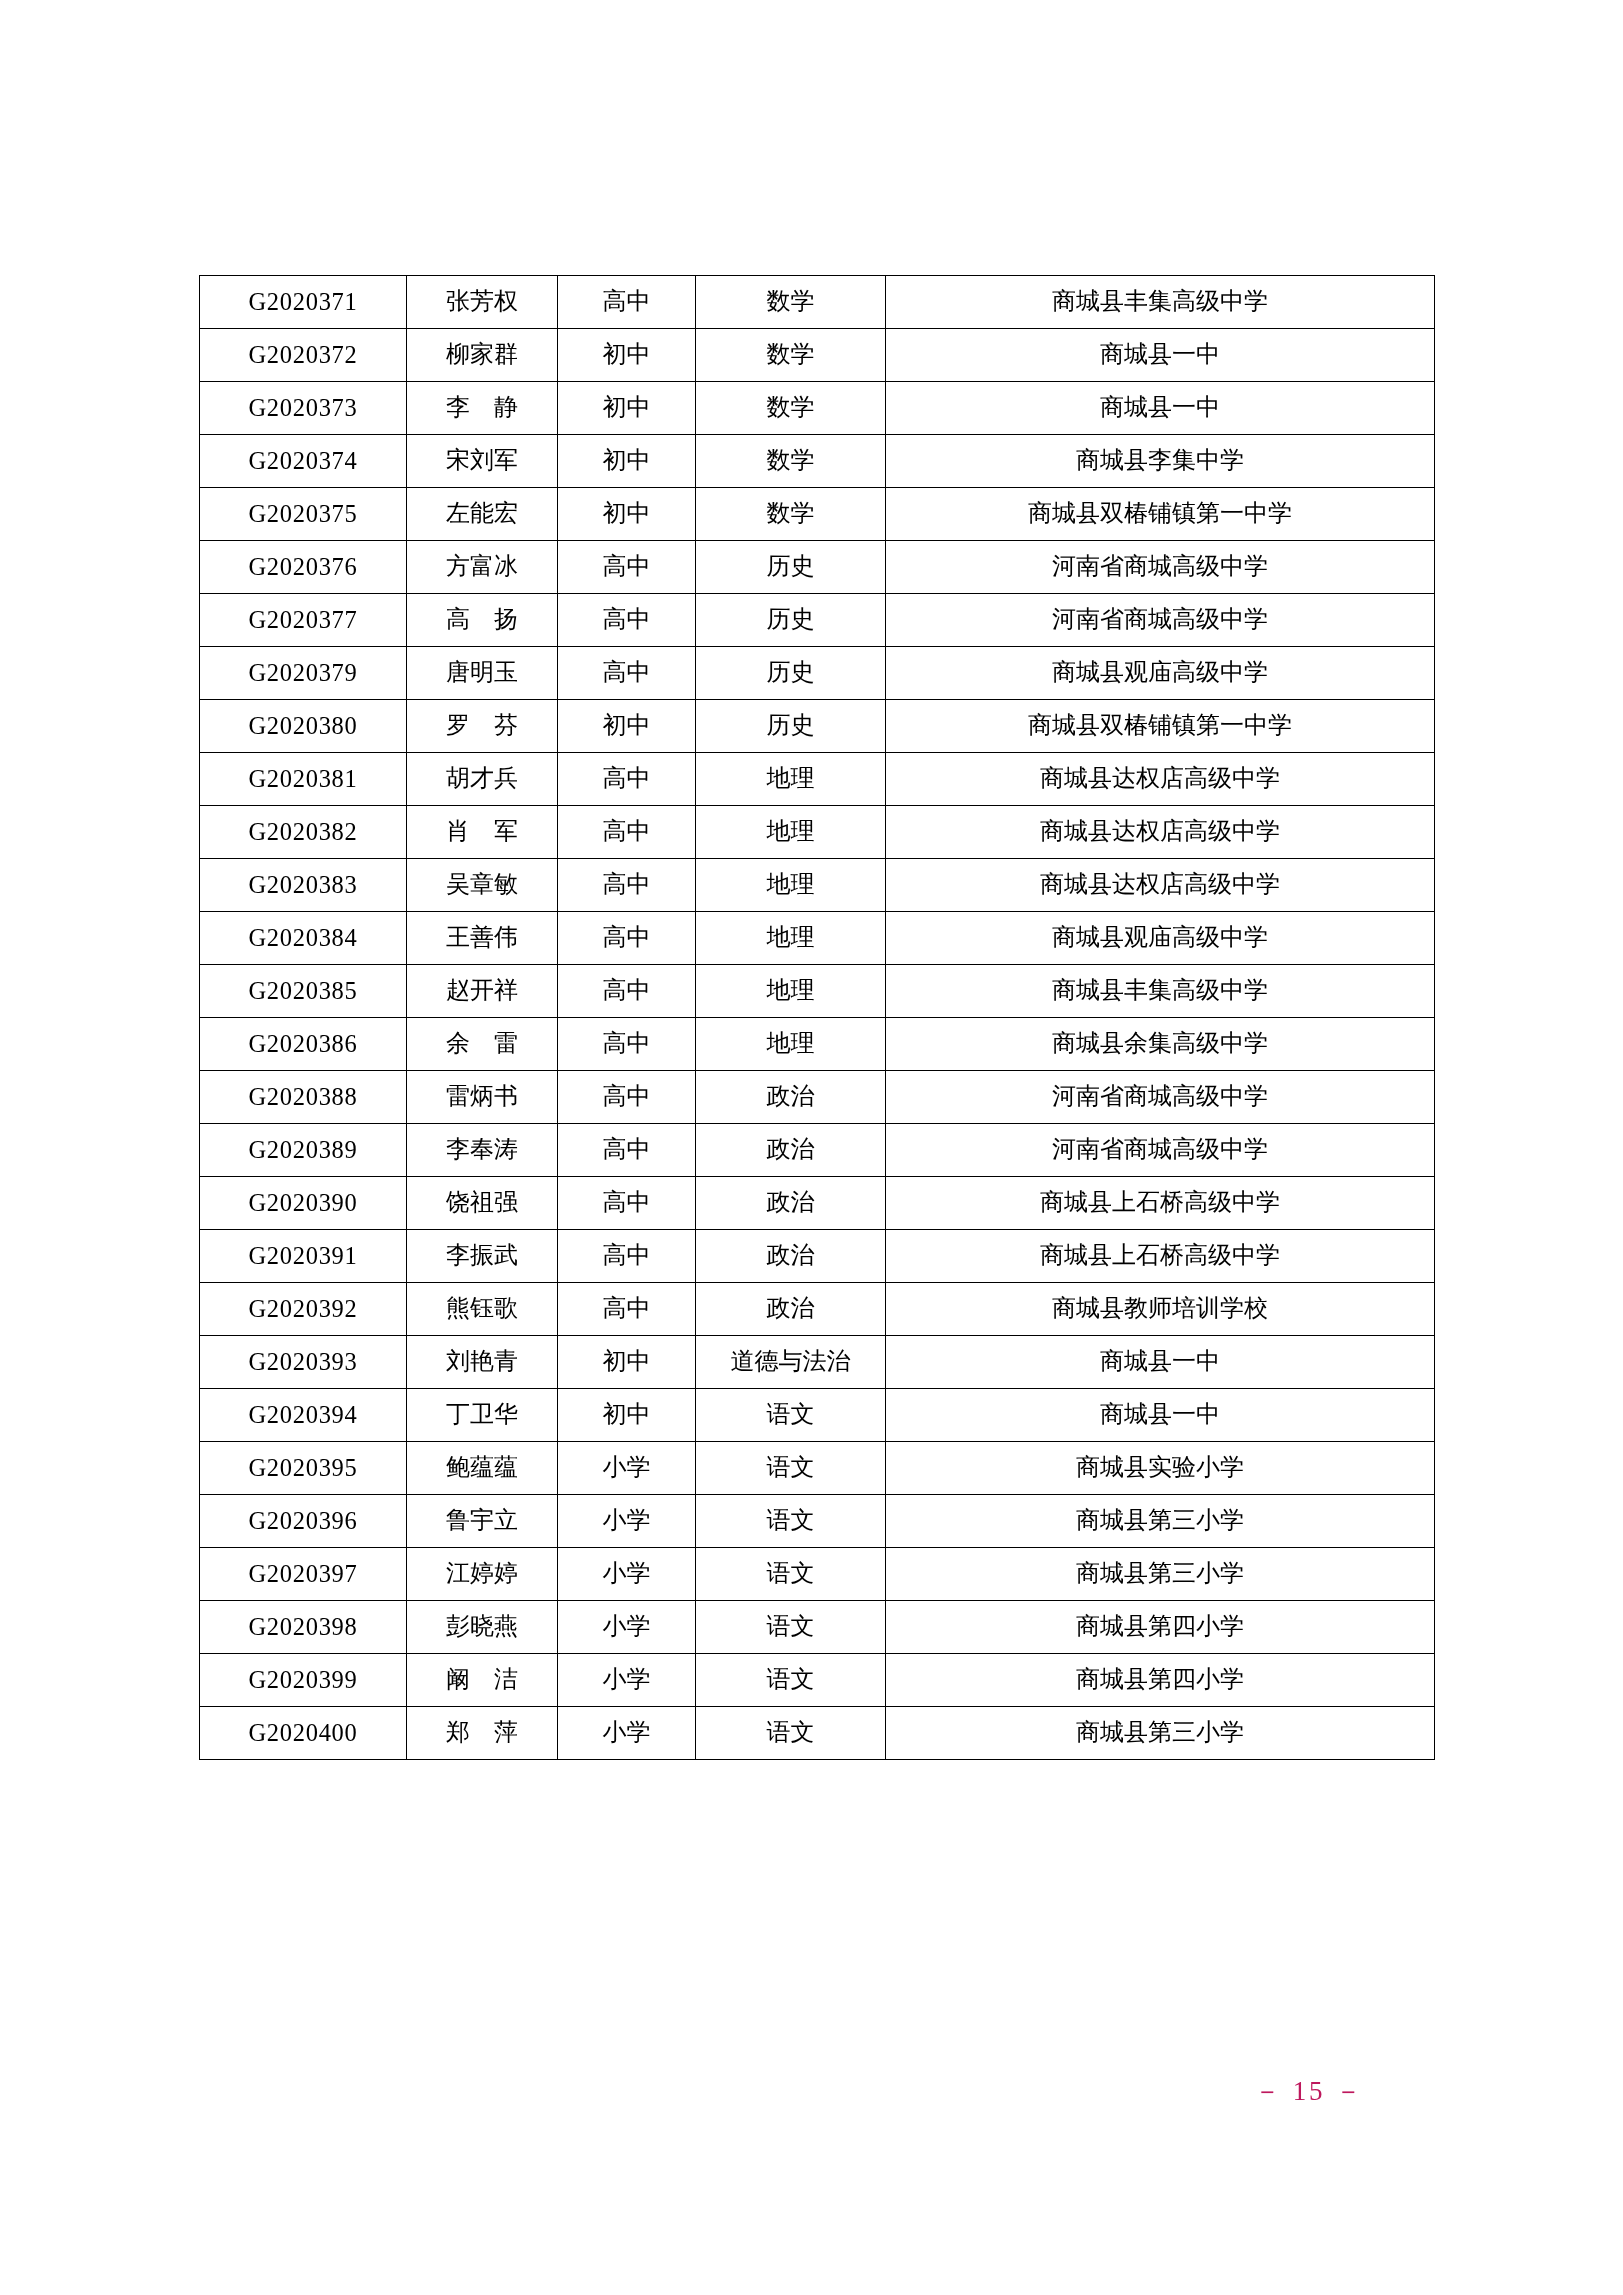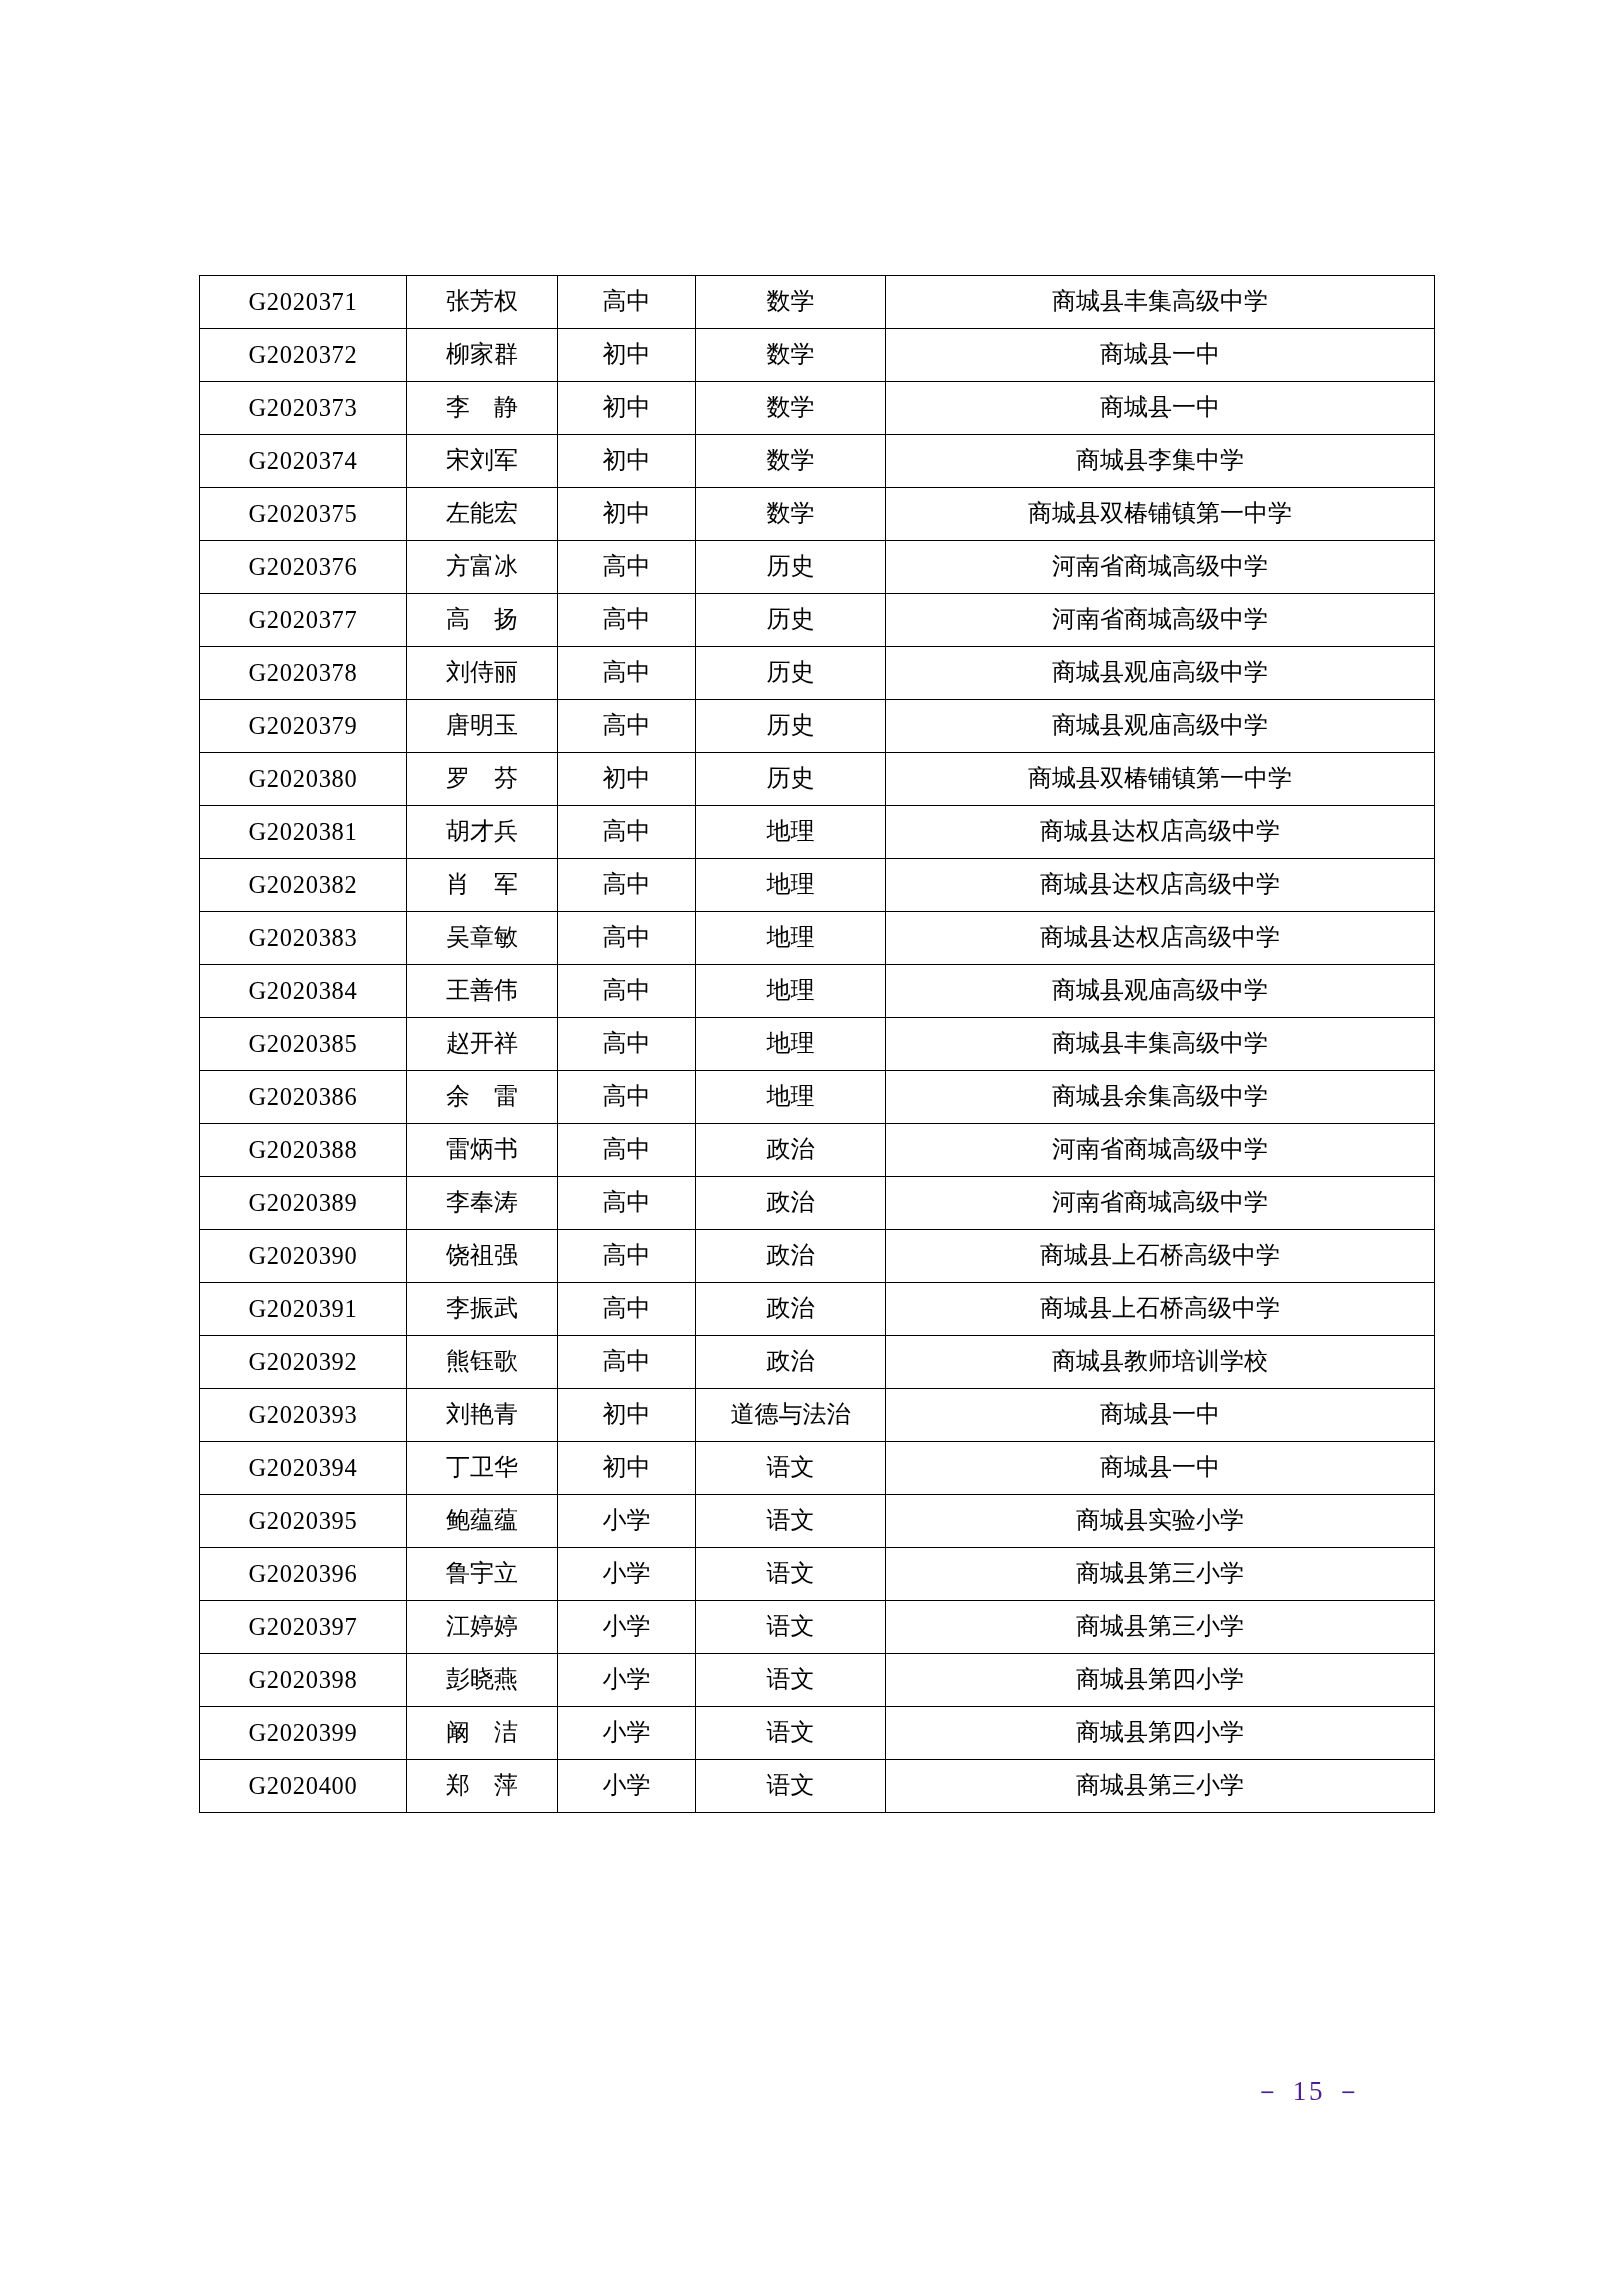--- a/index.html
+++ b/index.html
@@ -60,21 +60,21 @@
   }
   .page-number {
     position: absolute;
     left: 1200px;
     top: 2073px;
     width: 218px;
     text-align: center;
     font-family: "Liberation Serif", "DejaVu Serif", serif;
     font-size: 27px;
     letter-spacing: 2.7px;
-    color: #4c1d95;
+    color: #be185d;
   }
 </style>
 </head>
 <body>
 
 <div class="page">
 
   <table class="roster-table">
     <colgroup>
       <col class="col-id">
@@ -127,27 +127,20 @@
           <td class="cell-school">河南省商城高级中学</td>
         </tr>
         <tr>
           <td class="cell-id">G2020377</td>
           <td class="cell-name">高　扬</td>
           <td class="cell-level">高中</td>
           <td class="cell-subject">历史</td>
           <td class="cell-school">河南省商城高级中学</td>
         </tr>
         <tr>
-          <td class="cell-id">G2020378</td>
-          <td class="cell-name">刘侍丽</td>
-          <td class="cell-level">高中</td>
-          <td class="cell-subject">历史</td>
-          <td class="cell-school">商城县观庙高级中学</td>
-        </tr>
-        <tr>
           <td class="cell-id">G2020379</td>
           <td class="cell-name">唐明玉</td>
           <td class="cell-level">高中</td>
           <td class="cell-subject">历史</td>
           <td class="cell-school">商城县观庙高级中学</td>
         </tr>
         <tr>
           <td class="cell-id">G2020380</td>
           <td class="cell-name">罗　芬</td>
           <td class="cell-level">初中</td>

